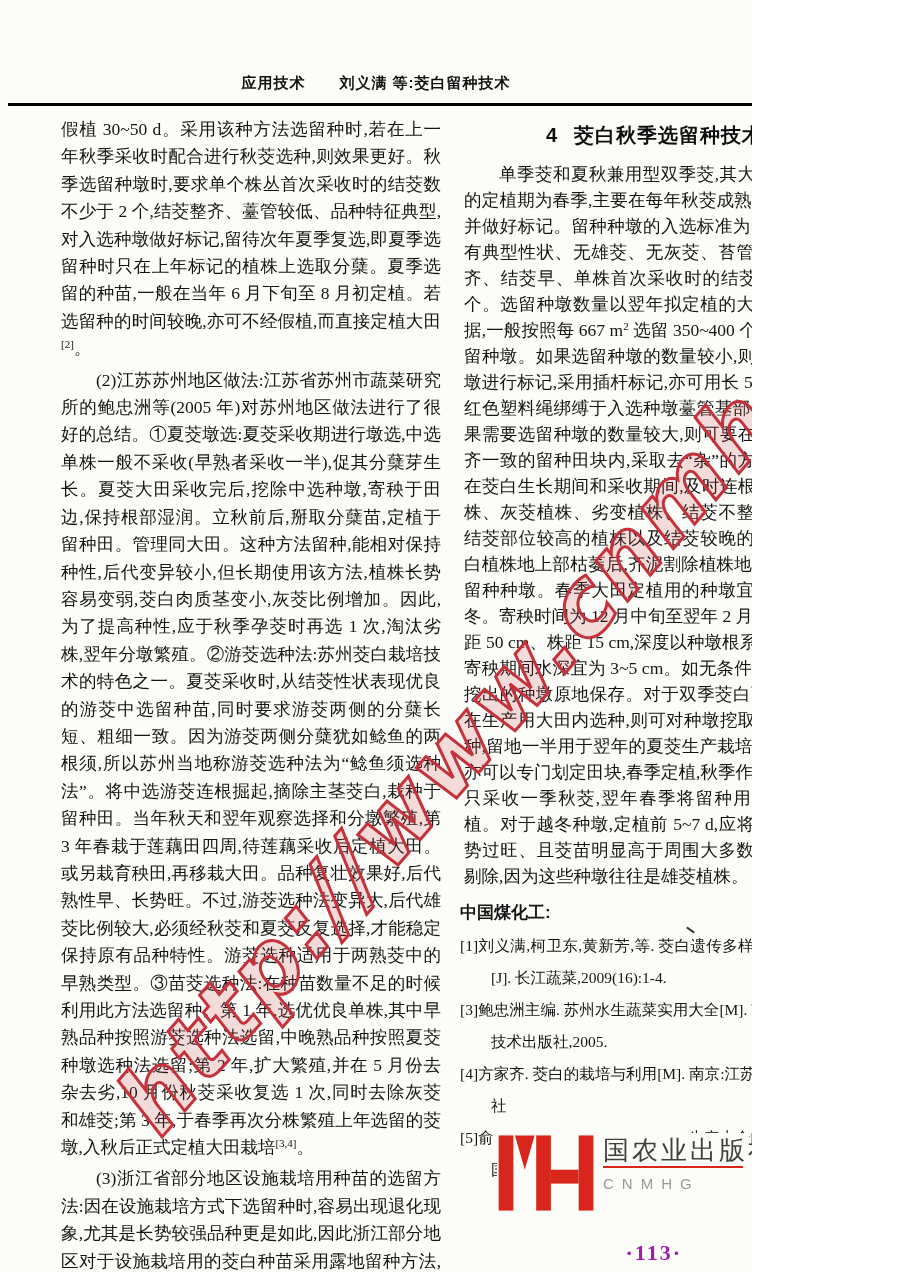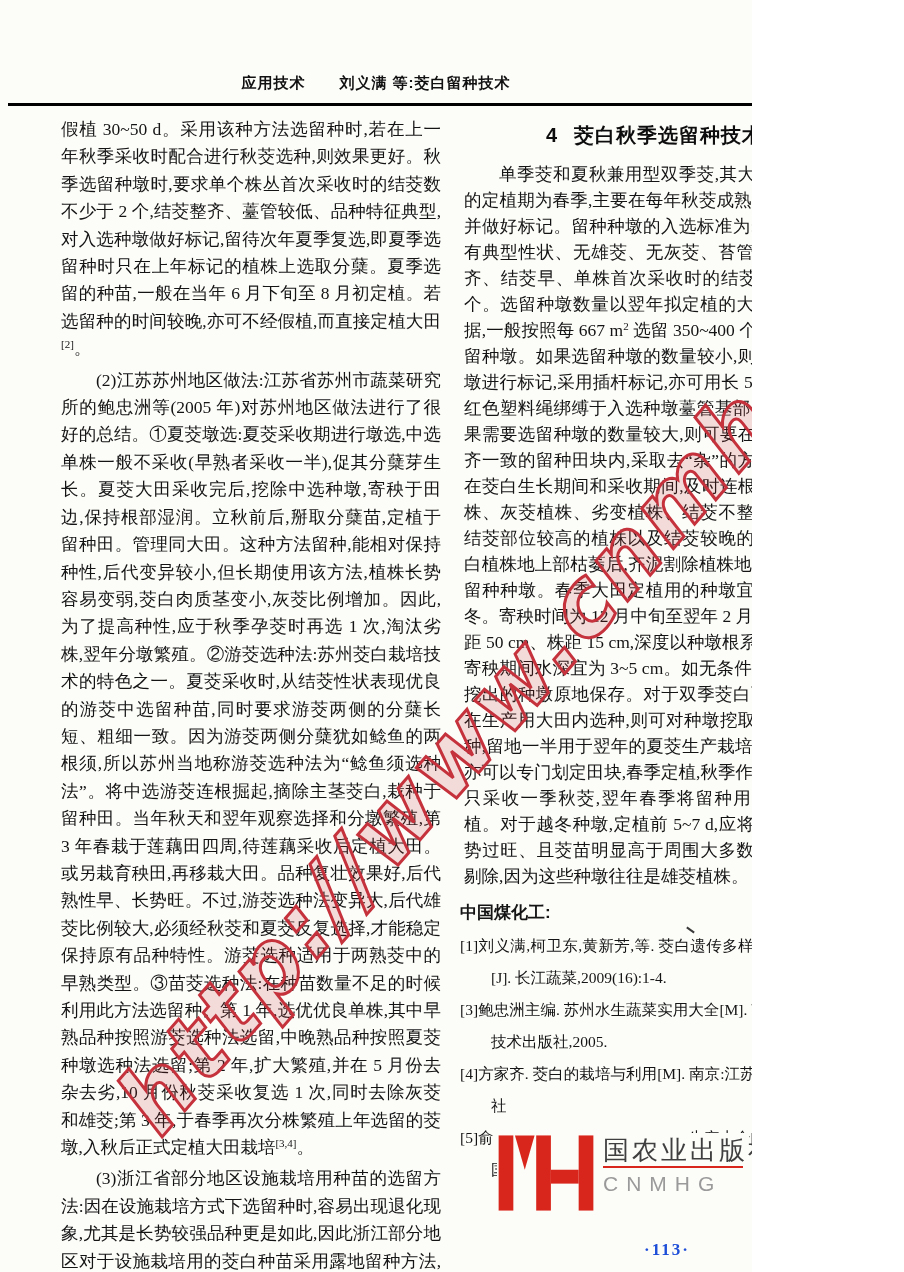--- a/index.html
+++ b/index.html
@@ -53,25 +53,25 @@
   }
   .logo-mark{width:98px;height:80px;flex:0 0 auto;}
   .logo-right{margin-left:8px;padding-top:2px;}
   .logo-title{
     font-family:"Liberation Sans","DejaVu Sans",sans-serif;
     font-size:26px;color:#3f3f3f;letter-spacing:3px;line-height:30px;white-space:nowrap;
   }
   .logo-underline{height:2px;width:140px;margin:1px 0 4px 0;}
   .logo-sub{
     font-family:"Liberation Sans","DejaVu Sans",sans-serif;
-    font-size:21px;color:#9a9a9a;letter-spacing:8px;line-height:24px;white-space:nowrap;
+    font-size:15px;color:#9a9a9a;letter-spacing:8px;line-height:24px;white-space:nowrap;
   }
   .page-number{
-    position:absolute;right:62px;top:1240px;font-size:17px;font-weight:bold;
-    letter-spacing:2px;color:#1d4ed8;
+    position:absolute;right:70px;top:1240px;font-size:22px;font-weight:bold;
+    letter-spacing:2px;color:#a21caf;
   }
   .stray-mark{
     position:absolute;left:686px;top:929px;width:9px;height:2px;background:#3a3a3a;
     transform:rotate(35deg);
   }
 </style>
 </head>
 <body>
 
 <div class="page">

